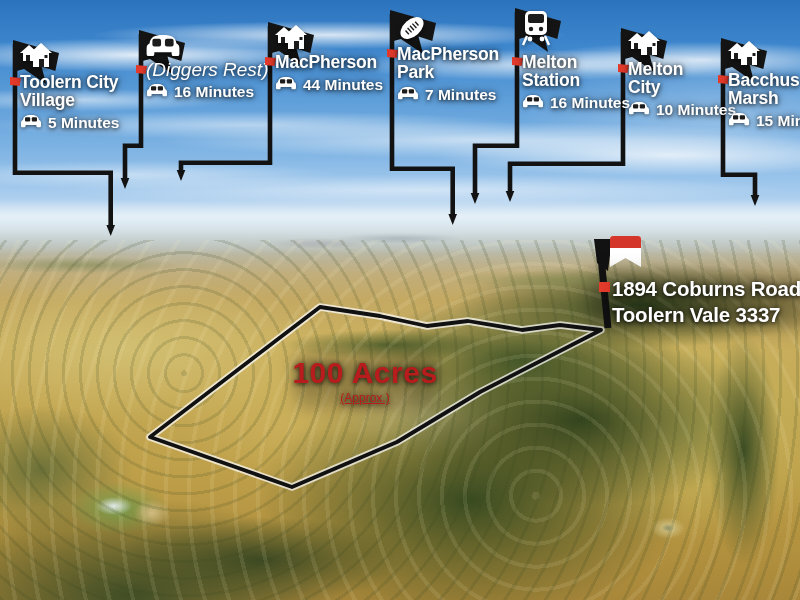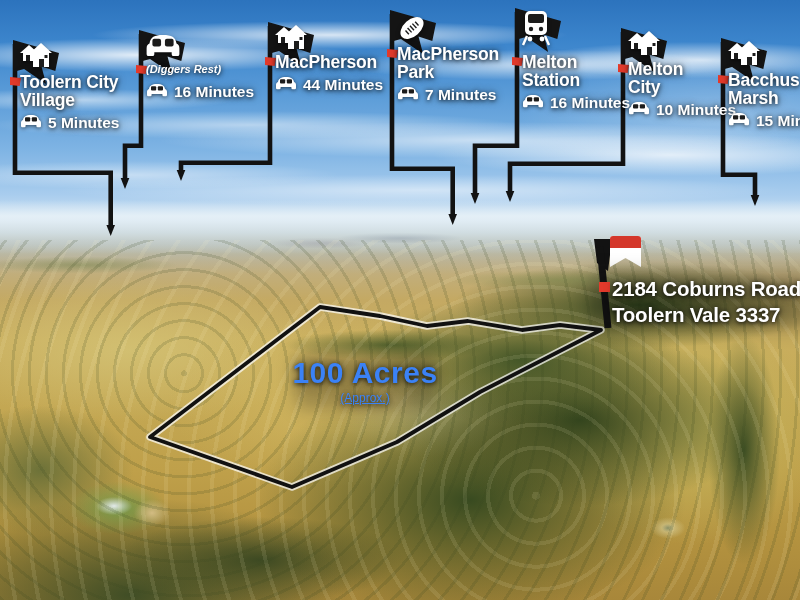--- a/index.html
+++ b/index.html
@@ -68,27 +68,27 @@
   .callout{position:absolute;--text-top:31px;color:#fff;}
   .flag{position:absolute;left:0;top:0;width:46px;height:50px;background:#141414;
         clip-path:polygon(0 0,100% 26%,92% 62%,62% 53%,72% 88%,24% 58%,0 64%);}
   .cicon{position:absolute;left:6px;top:2px;}
   .cicon svg{filter:drop-shadow(0 2px 2px rgba(0,0,0,.5));}
   .red-tag{position:absolute;left:-3px;top:calc(var(--text-top) + 4px);width:11px;height:9px;
         background:#e23a2b;clip-path:polygon(0 0,100% 12%,88% 100%,0 88%);}
   .ctext{position:absolute;left:7px;top:var(--text-top);white-space:nowrap;
         text-shadow:0 1px 4px rgba(0,0,0,.85),0 0 10px rgba(0,0,0,.45);}
   .t1,.t2{font-size:17.5px;font-weight:700;line-height:18px;letter-spacing:-.2px;}
-  .sub{font-size:11px;font-weight:700;font-style:italic;line-height:17px;}
+  .sub{font-size:19px;font-weight:400;font-style:italic;line-height:17px;}
   .mins{display:flex;align-items:center;gap:6px;margin-top:4px;font-size:15.5px;font-weight:600;}
   .mins svg{filter:drop-shadow(0 1px 2px rgba(0,0,0,.6));}
 
   .blur-pad{position:absolute;background:rgba(10,10,10,.26);border-radius:12px;filter:blur(9px);}
 
-  .acres{position:absolute;left:270px;top:356px;width:190px;text-align:center;color:#3b82f6;
+  .acres{position:absolute;left:270px;top:356px;width:190px;text-align:center;color:#b91c1c;
         text-shadow:0 1px 5px rgba(0,0,0,.8),0 0 14px rgba(0,0,0,.45);}
   .acres .big{font-size:30px;font-weight:600;letter-spacing:.5px;}
   .acres .small{font-size:12px;font-weight:400;margin-top:1px;text-decoration:underline;}
 
   .address{position:absolute;left:612px;top:276px;color:#fff;white-space:nowrap;
         font-size:20.5px;font-weight:700;line-height:25.5px;letter-spacing:-.2px;
         text-shadow:0 1px 4px rgba(0,0,0,.9),0 0 10px rgba(0,0,0,.5);}
   .addr-tag{position:absolute;left:599px;top:282px;width:11px;height:10px;background:#e23a2b;}
 </style>
 </head>
@@ -332,16 +332,16 @@
     </div>
   </div>
 
   <div class="acres">
     <div class="big">100 Acres</div>
     <div class="small">(Approx.)</div>
   </div>
 
   <div class="addr-tag"></div>
   <div class="address">
-    <div>2184 Coburns Road</div>
+    <div>1894 Coburns Road</div>
     <div>Toolern Vale 3337</div>
   </div>
 </div>
 
 </body></html>

